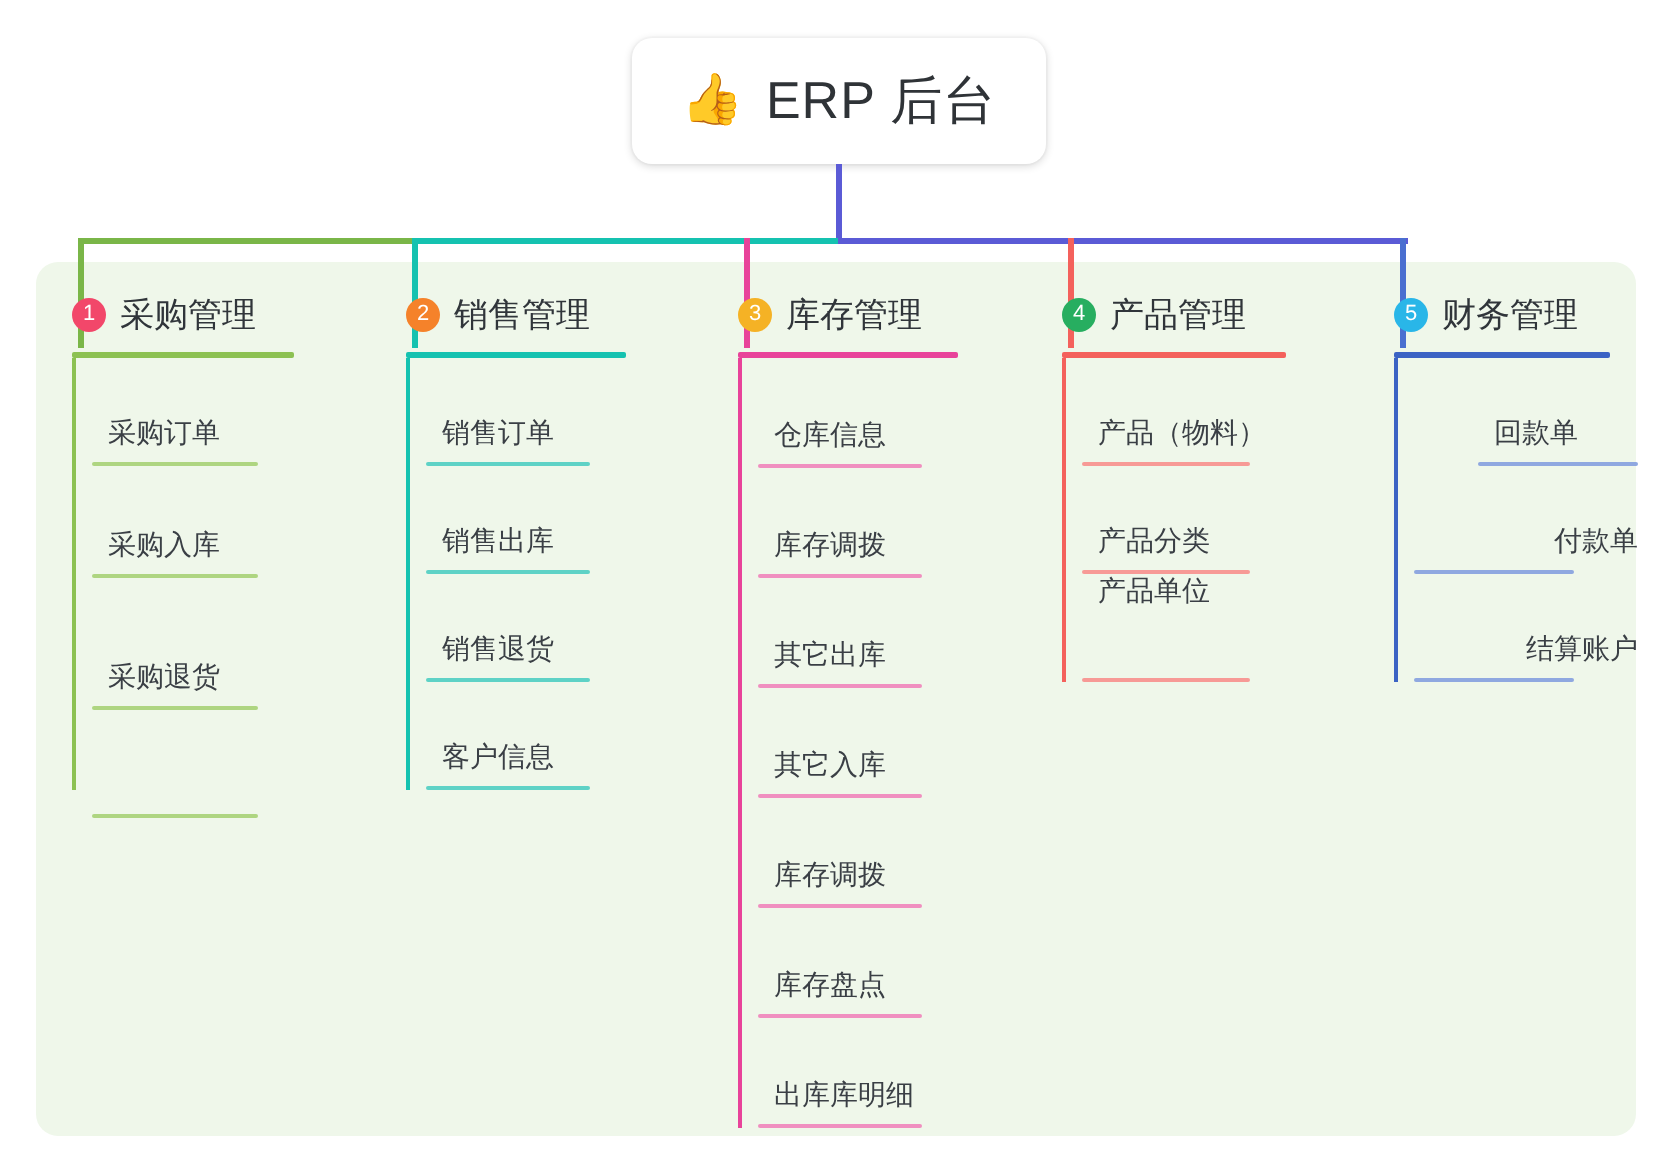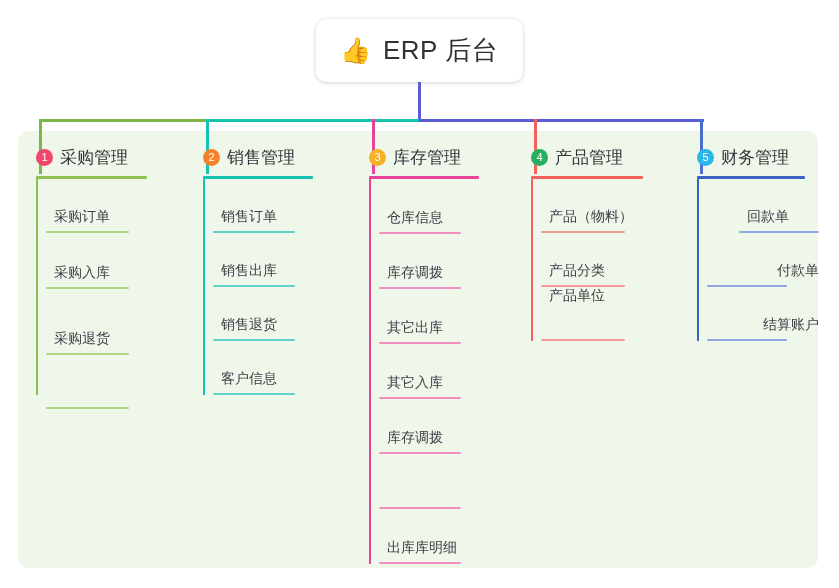--- a/index.html
+++ b/index.html
@@ -171,20 +171,21 @@
           </div>
           <div class="leaf" style="height: 55px;">
             <div class="leaf-text">其它入库</div>
             <div class="leaf-rule" style="background: rgb(240, 143, 192); width: 82px;"></div>
           </div>
           <div class="leaf" style="height: 55px;">
             <div class="leaf-text">库存调拨</div>
             <div class="leaf-rule" style="background: rgb(240, 143, 192); width: 82px;"></div>
           </div>
           <div class="leaf" style="height: 55px;">
+            <div class="leaf-text">库存盘点</div>
             <div class="leaf-rule" style="background: rgb(240, 143, 192); width: 82px;"></div>
           </div>
           <div class="leaf" style="height: 55px;">
             <div class="leaf-text">出库库明细</div>
             <div class="leaf-rule" style="background: rgb(240, 143, 192); width: 82px;"></div>
           </div>
         </div>
       </div>
       <div class="col" style="left: 531px;">
         <div class="col-head">

